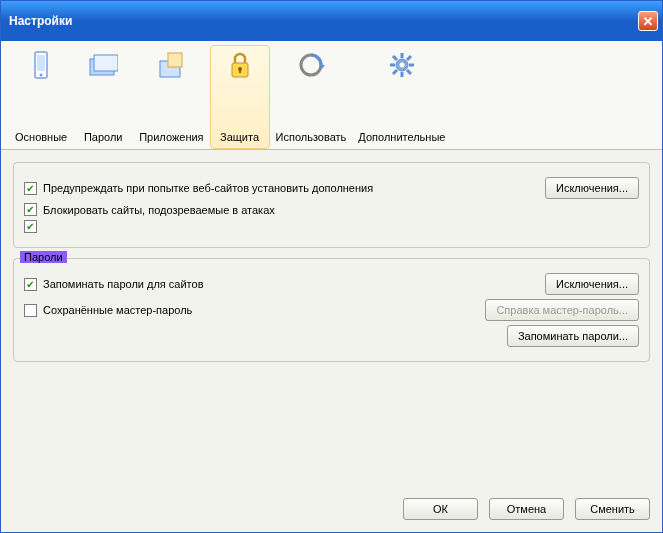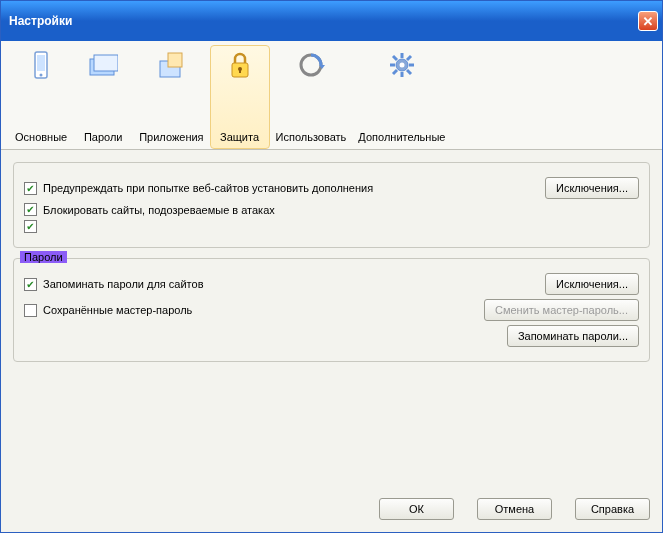--- a/index.html
+++ b/index.html
@@ -134,21 +134,21 @@
   justify-content: center;
 }
 .btn.disabled {
   color: #9a9a9a;
   cursor: default;
 }
 .footer {
   padding: 10px 12px 12px 12px;
   display: flex;
   justify-content: flex-end;
-  gap: 23px;
+  gap: 11px;
 }
 .right-col { display: flex; flex-direction: column; gap: 6px; align-items: flex-end; }
 svg { display: block; }
 </style>
 </head>
 <body>
 
 <div class="window">
   <div class="titlebar">
     <span>Настройки</span>
@@ -260,37 +260,37 @@
           <span>Исключения...</span>
         </div>
       </div>
       <div class="row">
         <div class="check-row">
           <div class="checkbox"></div>
           <span>Сохранённые мастер-пароль</span>
         </div>
         <div class="right-col">
           <div class="btn disabled">
-            <span>Сменить мастер-пароль...</span>
+            <span>Справка мастер-пароль...</span>
           </div>
         </div>
       </div>
       <div class="row" style="justify-content:flex-end;">
         <div class="btn">
           <span>Запоминать пароли...</span>
         </div>
       </div>
     </div>
 
   </div>
 
   <div class="footer">
     <div class="btn">
       <span>ОК</span>
     </div>
     <div class="btn">
       <span>Отмена</span>
     </div>
     <div class="btn">
-      <span>Справка</span>
+      <span>Сменить</span>
     </div>
   </div>
 </div>
 
 </body></html>

